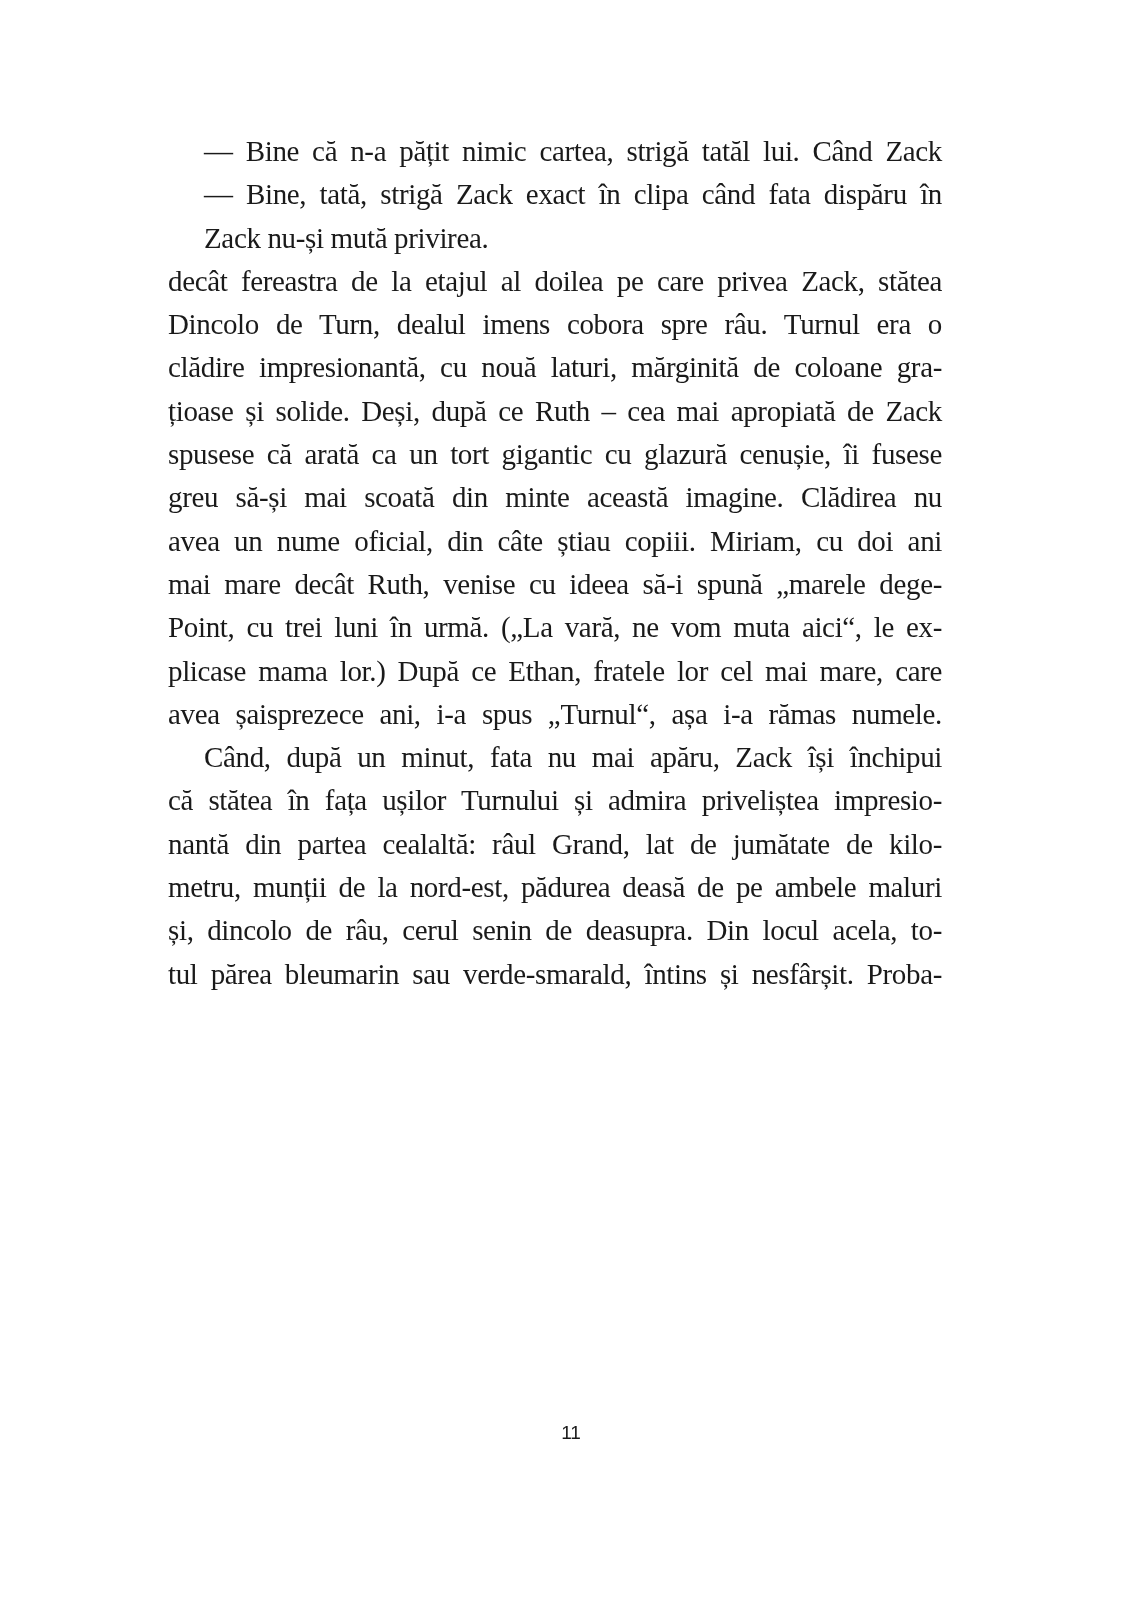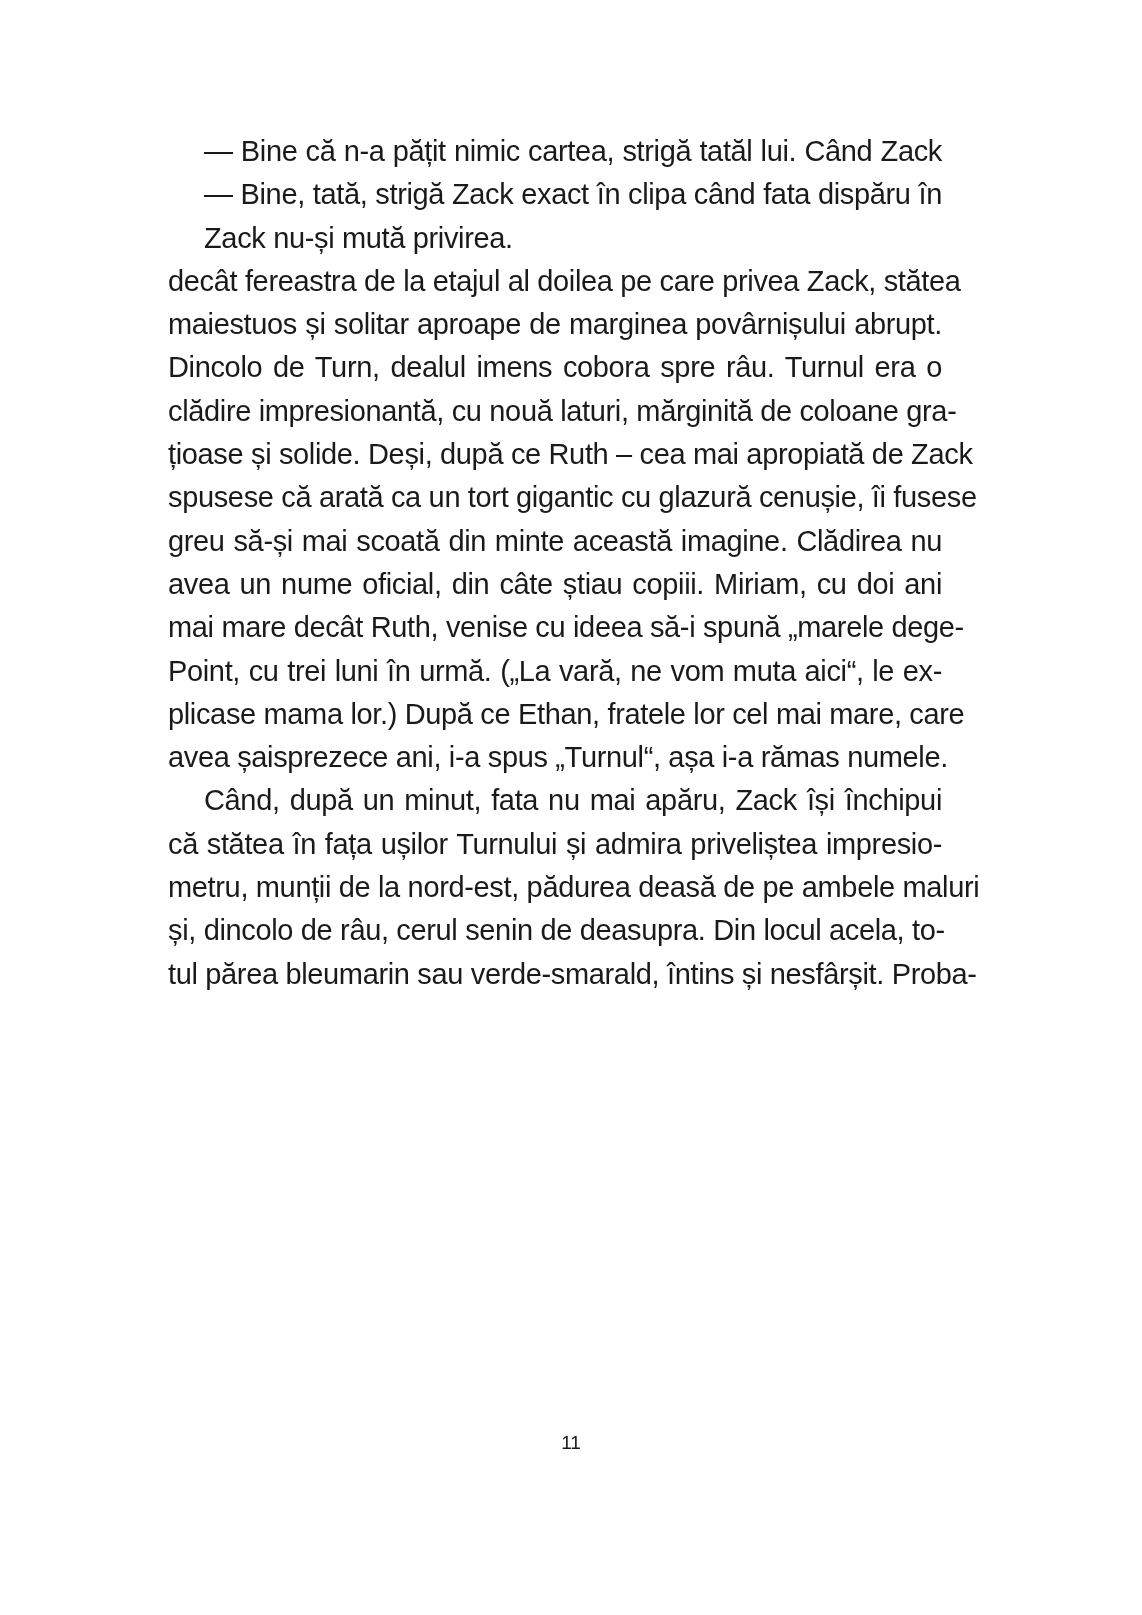--- a/index.html
+++ b/index.html
@@ -11,21 +11,21 @@
       width: 1142px;
       height: 1615px;
       position: relative;
       overflow: hidden;
     }
     .page {
       position: absolute;
       left: 168px;
       top: 130px;
       width: 774px;
-      font-family: Liberation Sans, sans-serif;
+      font-family: Liberation Serif, serif;
       font-size: 29px;
       color: #1a1a1a;
       line-height: 43.3px;
     }
     .line {
       display: block;
       white-space: nowrap;
       text-align: justify;
       text-align-last: justify;
       height: 43.3px;
@@ -39,42 +39,41 @@
     }
     .page-number {
       position: absolute;
       left: 0;
       width: 1142px;
       top: 1422px;
       text-align: center;
       font-family: "Liberation Sans", "DejaVu Sans", sans-serif;
       font-size: 19px;
       color: #1a1a1a;
-      margin-top: 10px;
     }
   </style>
 </head>
 <body>
 
 <div class="page">
   <span class="line indent">— Bine că n-a pățit nimic cartea, strigă tatăl lui. Când Zack</span>
   <span class="line indent">— Bine, tată, strigă Zack exact în clipa când fata dispăru în</span>
   <span class="line indent last">Zack nu-și mută privirea.</span>
   <span class="line">decât fereastra de la etajul al doilea pe care privea Zack, stătea</span>
-  <span class="line">maiestuos și solitar aproape de marginea povârnișului abrupt.</span>
   <span class="line">Dincolo de Turn, dealul imens cobora spre râu. Turnul era o</span>
   <span class="line">clădire impresionantă, cu nouă laturi, mărginită de coloane gra-</span>
   <span class="line">țioase și solide. Deși, după ce Ruth – cea mai apropiată de Zack</span>
   <span class="line">spusese că arată ca un tort gigantic cu glazură cenușie, îi fusese</span>
   <span class="line">greu să-și mai scoată din minte această imagine. Clădirea nu</span>
   <span class="line">avea un nume oficial, din câte știau copiii. Miriam, cu doi ani</span>
   <span class="line">mai mare decât Ruth, venise cu ideea să-i spună „marele dege-</span>
   <span class="line">Point, cu trei luni în urmă. („La vară, ne vom muta aici“, le ex-</span>
   <span class="line">plicase mama lor.) După ce Ethan, fratele lor cel mai mare, care</span>
   <span class="line">avea șaisprezece ani, i-a spus „Turnul“, așa i-a rămas numele.</span>
   <span class="line indent">Când, după un minut, fata nu mai apăru, Zack își închipui</span>
   <span class="line">că stătea în fața ușilor Turnului și admira priveliștea impresio-</span>
+  <span class="line">nantă din partea cealaltă: râul Grand, lat de jumătate de kilo-</span>
   <span class="line">metru, munții de la nord-est, pădurea deasă de pe ambele maluri</span>
   <span class="line">și, dincolo de râu, cerul senin de deasupra. Din locul acela, to-</span>
   <span class="line">tul părea bleumarin sau verde-smarald, întins și nesfârșit. Proba-</span>
 </div>
 
 <div class="page-number">11</div>
 
 </body></html>

